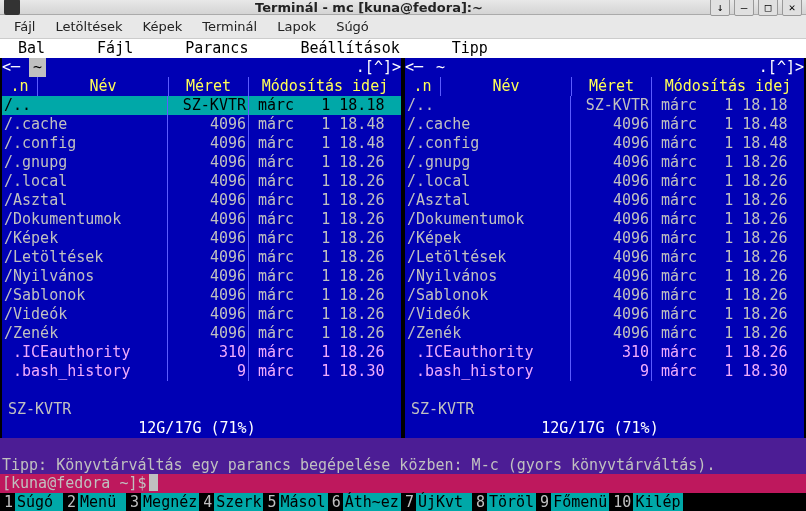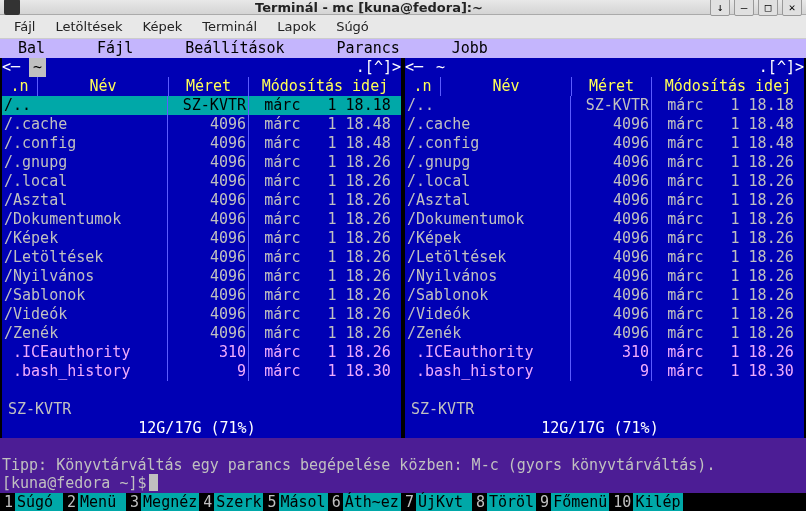--- a/index.html
+++ b/index.html
@@ -60,21 +60,21 @@
   }
   .menubar .menu-item { padding: 3px 10px; cursor: pointer; }
   
   .terminal {
     background: #000;
     color: #aaa;
     line-height: 19px;
     font-size: 15px;
   }
   .mc-menubar {
-    background: #c4b5fd;
+    background: #ffffff;
     color: #000;
     display: flex;
     padding: 0 6px;
     height: 19px;
     gap: 28px;
     align-items: center;
   }
   .mc-menubar span { padding: 0 12px; }
   
   .panels { display: flex; height: 380px; }
@@ -109,21 +109,21 @@
   .col-size { width: 80px; text-align: right; }
   .col-date { width: 152px; }
   .panel-body { }
   .row {
     display: flex;
     height: 19px;
     white-space: pre;
   }
   .row .c-name { flex: 1; padding-left: 2px; overflow: hidden; }
   .row .c-size { width: 80px; text-align: right; padding-right: 2px; }
-  .row .c-date { width: 152px; text-align: center; padding-right: 4px; }
+  .row .c-date { width: 152px; text-align: left; padding-right: 4px; }
   .row.selected { background: #00a8a8; color: #000; }
   .row.hidden-file { color: #f0abfc; }
   .row .sep { width: 1px; background: #5c5cff; }
   .panel-bottom {
     position: absolute;
     bottom: 0;
     left: 0;
     right: 0;
   }
   .panel-foot1 {
@@ -145,21 +145,21 @@
   }
   .tip-line {
     background: #4c1d95;
     color: #c0c0c0;
     padding: 18px 2px;
     height: 19px;
     white-space: pre;
     overflow: hidden;
   }
   .prompt-line {
-    background: #4c1d95;
+    background: #be185d;
     color: #c0c0c0;
     padding: 0 2px;
     height: 19px;
     display: flex;
   }
   .cursor {
     display: inline-block;
     width: 9px;
     height: 17px;
     background: #c0c0c0;
@@ -206,23 +206,23 @@
   <div class="menu-item">Terminál</div>
   <div class="menu-item">Lapok</div>
   <div class="menu-item">Súgó</div>
 </div>
 
 <div class="terminal">
 
   <div class="mc-menubar">
     <span>Bal</span>
     <span>Fájl</span>
+    <span>Parancs</span>
     <span>Beállítások</span>
-    <span>Parancs</span>
-    <span>Jobb</span>
+    <span>Tipp</span>
   </div>
 
   <div class="panels">
 
     <div class="panel">
       <div class="panel-top">
         <span class="larrow">&lt;─ </span>
         <span class="path-badge">~</span>
         <span style="flex:1"></span>
         <span class="rarrow">.[^]&gt;</span>

